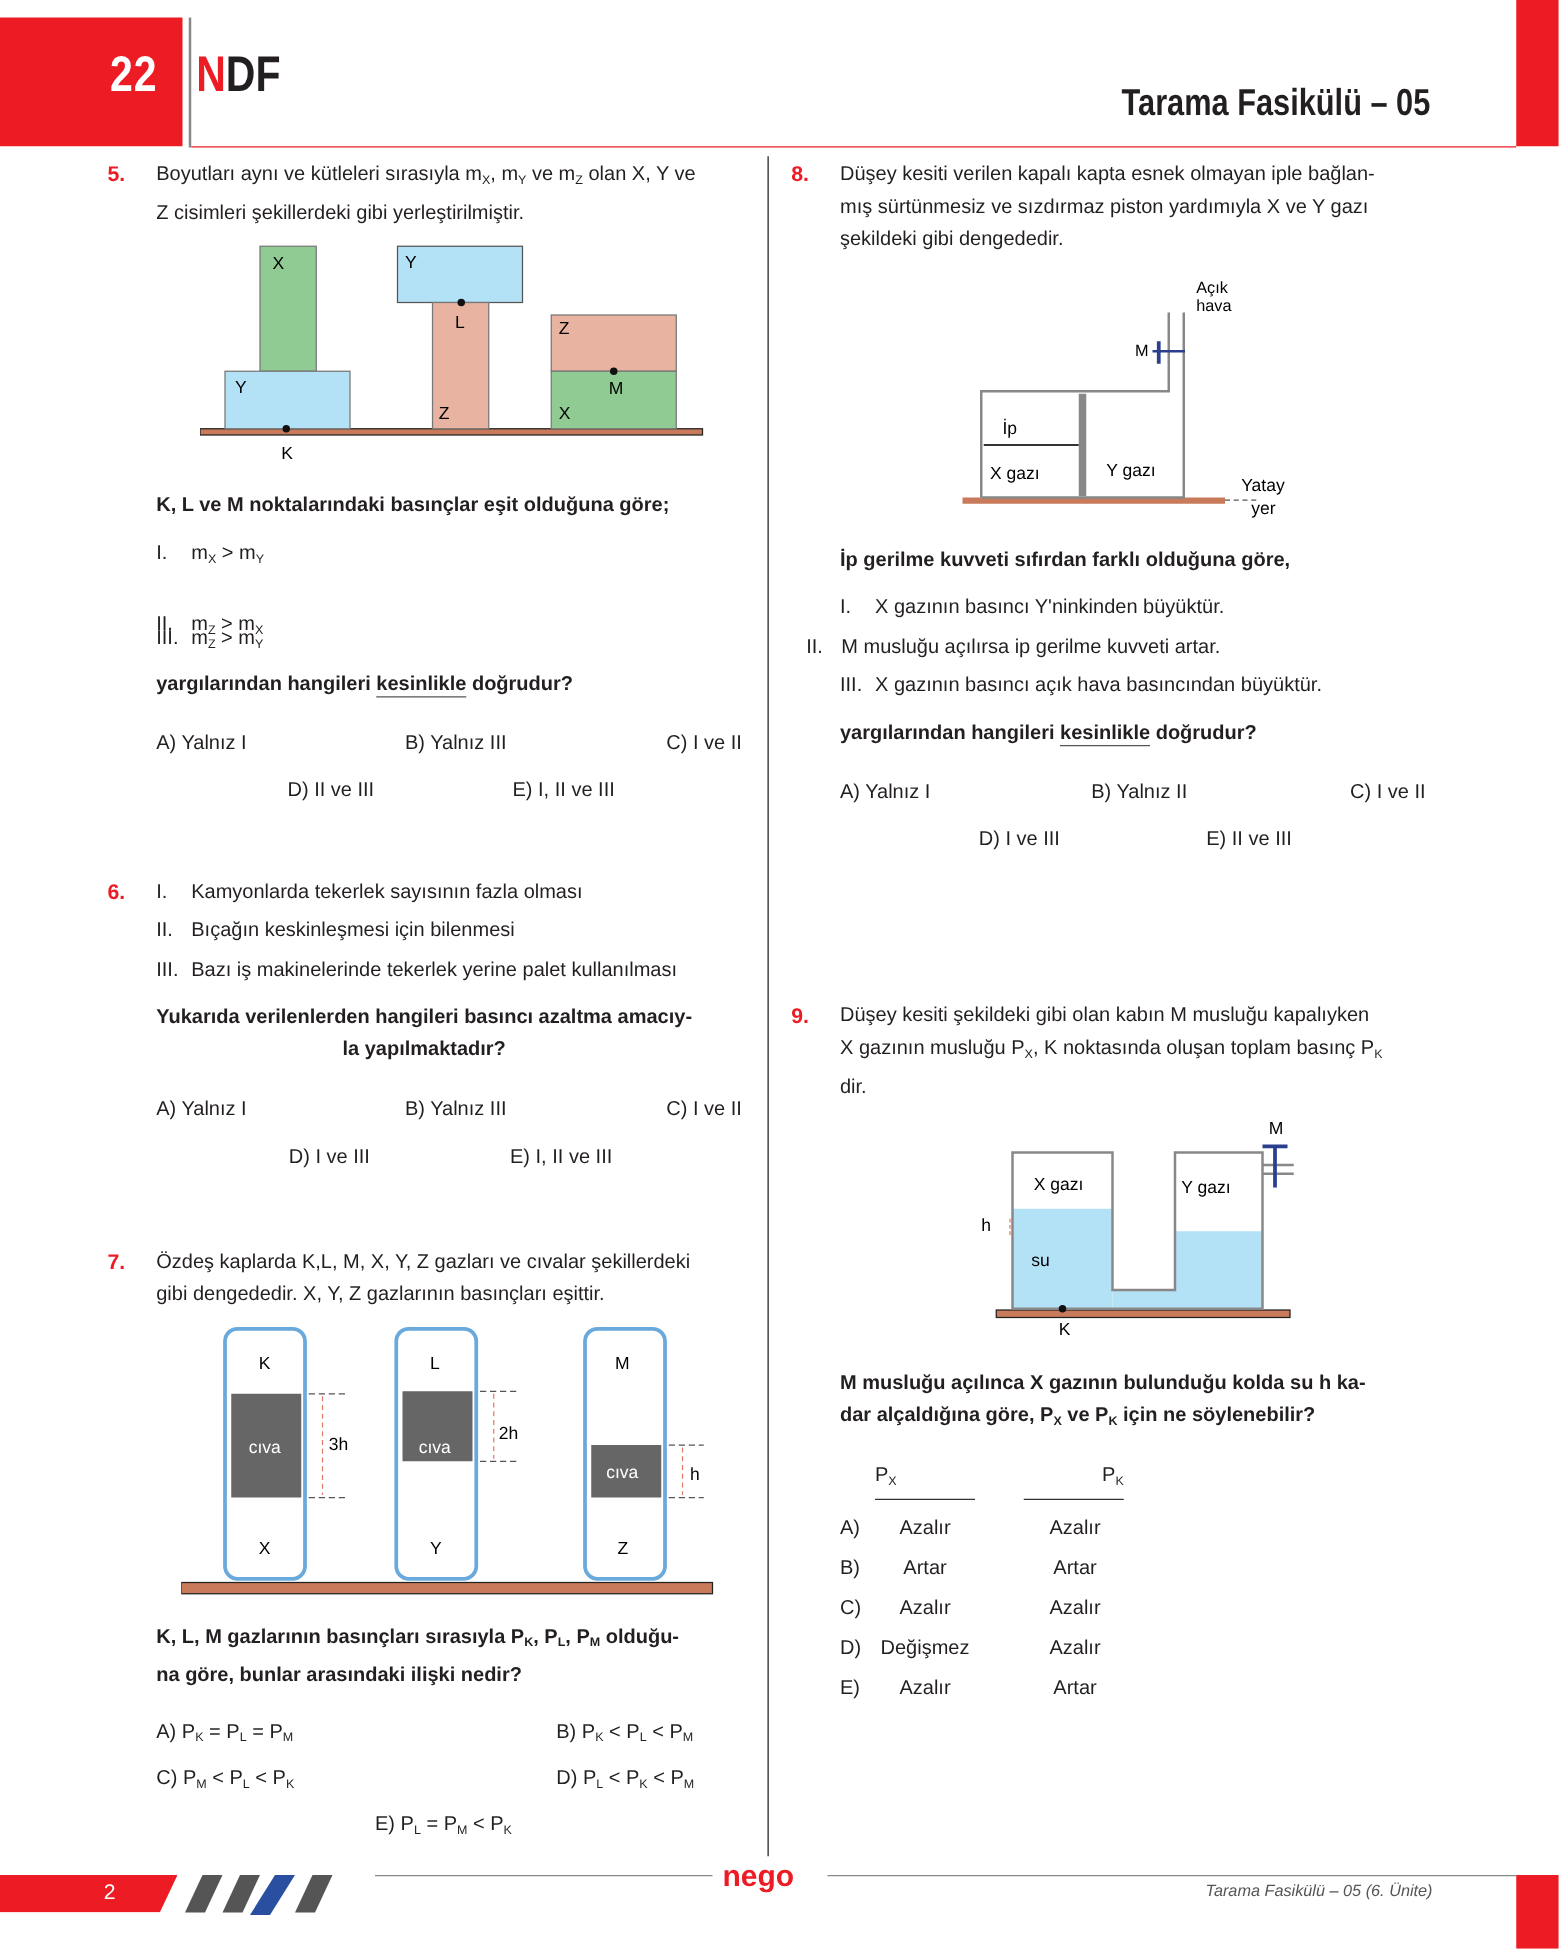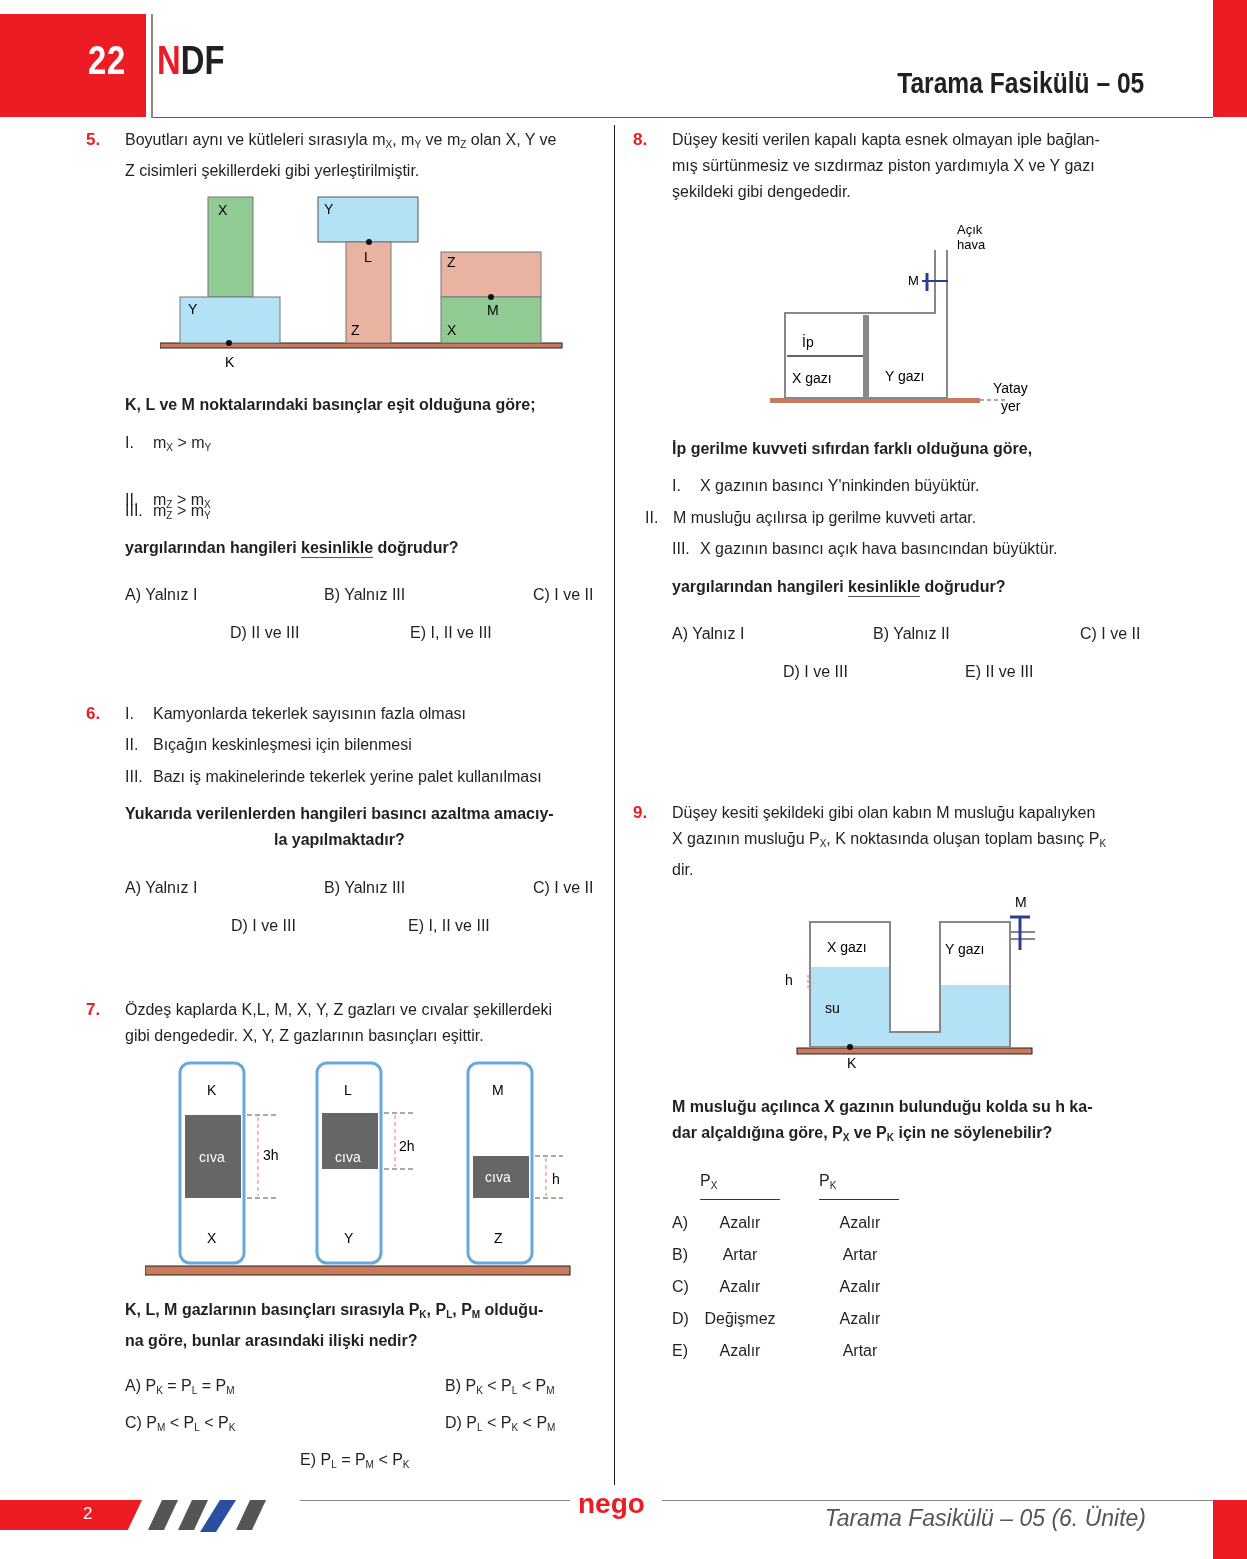--- a/index.html
+++ b/index.html
@@ -15,23 +15,23 @@
   .hdr-redtab{left:1213px;top:0;width:34px;height:117px;background:#ed1c24;}
   .colsep{left:614px;top:125px;width:1px;height:1360px;background:#231f20;}
   .qnum{font-size:17px;font-weight:bold;color:#ed1c24;}
   .t{font-size:16px;line-height:26px;}
   .b{font-weight:bold;}
   sub{font-size:10px;vertical-align:-3px;}
   .ul{border-bottom:1px solid #555;padding-bottom:1px;}
   .foot-red{left:0;top:1500px;width:142px;height:30px;background:#ed1c24;clip-path:polygon(0 0,100% 0,90% 100%,0 100%);}
   .foot-num{left:83px;top:1504px;font-size:17px;color:#fff;}
   .foot-rule{height:1px;background:#888;top:1500px;}
-  .foot-title{right:101px;top:1505px;font-size:23px;font-style:italic;color:#555;}
+  .foot-title{right:101px;top:1505px;font-size:13px;font-style:italic;color:#555;}
   .foot-redtab{left:1213px;top:1500px;width:34px;height:59px;background:#ed1c24;}
-  .logo{left:578px;top:1488px;font-size:28px;font-weight:bold;color:#ed1c24;font-family:"Liberation Sans",sans-serif;}
+  .logo{left:578px;top:1488px;font-size:24px;font-weight:bold;color:#ed1c24;font-family:"Liberation Sans",sans-serif;}
 </style>
 </head>
 <body>
 
 <div class="abs hdr-red"></div>
 <div class="abs hdr-num">22</div>
 <div class="abs hdr-vline"></div>
 <div class="abs hdr-ndf"><span class="n">N</span><span>DF</span></div>
 <div class="abs hdr-title">Tarama Fasikülü – 05</div>
 <div class="abs hdr-rule"></div>
@@ -184,21 +184,21 @@
   <text x="170" y="64" font-size="14" font-family="Liberation Sans, sans-serif">Y gazı</text>
   <text x="10" y="95" font-size="14" font-family="Liberation Sans, sans-serif">h</text>
   <text x="50" y="123" font-size="14" font-family="Liberation Sans, sans-serif">su</text>
   <text x="72" y="178" font-size="14" font-family="Liberation Sans, sans-serif">K</text>
 </svg>
 <div class="abs t b" style="left:672px;top:1094px;">
   <span>M musluğu açılınca X gazının bulunduğu kolda su h ka-</span><br>
   <span>dar alçaldığına göre, P</span><sub>X</sub><span> ve P</span><sub>K</sub><span> için ne söylenebilir?</span>
 </div>
 <div class="abs t" style="left:700px;top:1168px;width:80px;text-align:left;border-bottom:1.5px solid #333;"><span>P</span><sub>X</sub></div>
-<div class="abs t" style="left:819px;top:1168px;width:80px;text-align:left;border-bottom:1.5px solid #333;"><span>P</span><sub>K</sub></div>
+<div class="abs t" style="left:819px;top:1168px;width:80px;text-align:right;border-bottom:1.5px solid #333;"><span>P</span><sub>K</sub></div>
 <div class="abs" style="left:672px;top:1210px;">
   <div class="t" style="height:32px;display:flex;">
       <span style="width:28px">A)</span>
       <span style="width:80px;text-align:center">Azalır</span>
       <span style="width:40px"></span>
       <span style="width:80px;text-align:center">Azalır</span>
     </div>
   <div class="t" style="height:32px;display:flex;">
       <span style="width:28px">B)</span>
       <span style="width:80px;text-align:center">Artar</span>

